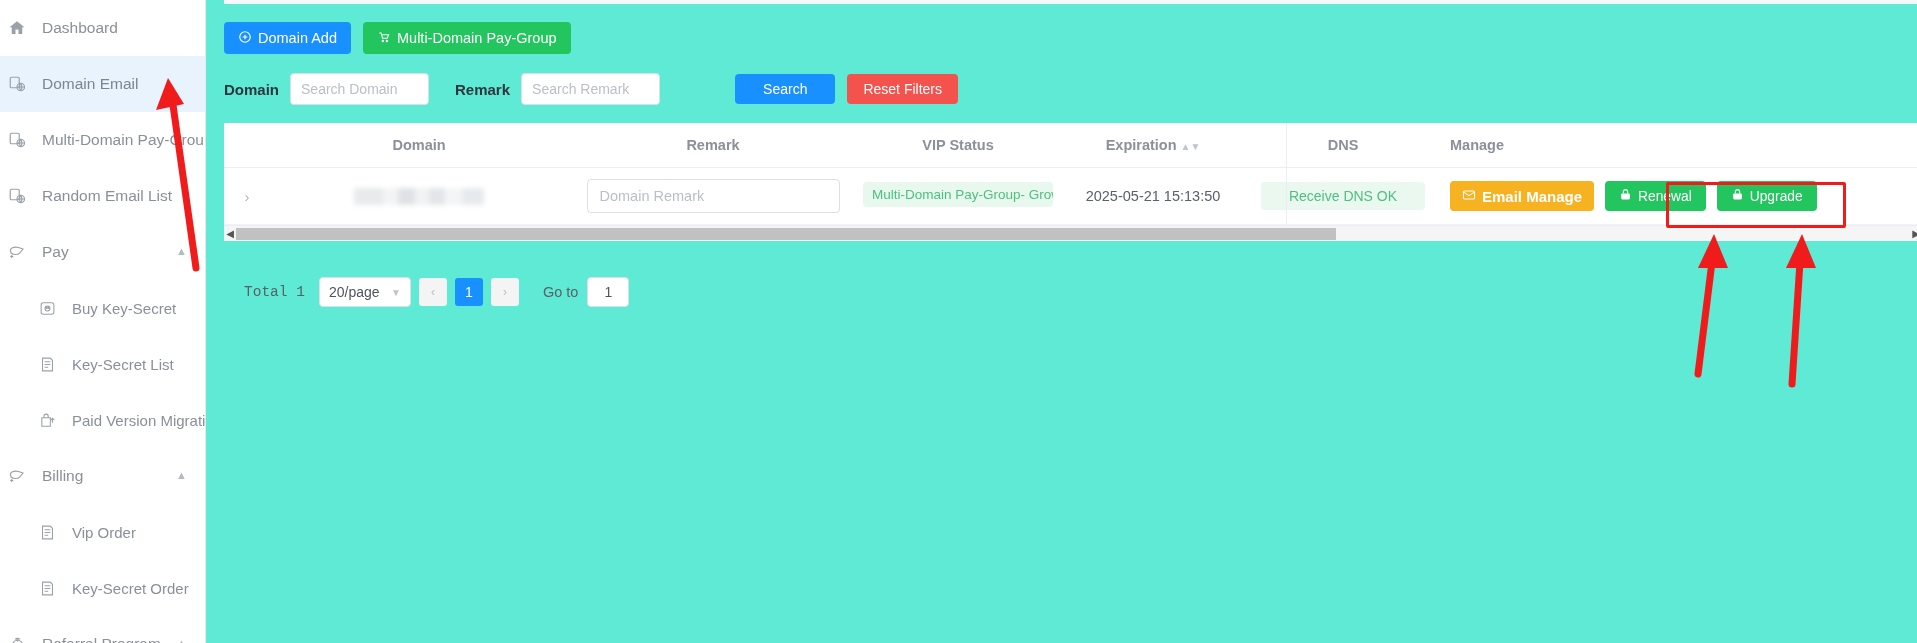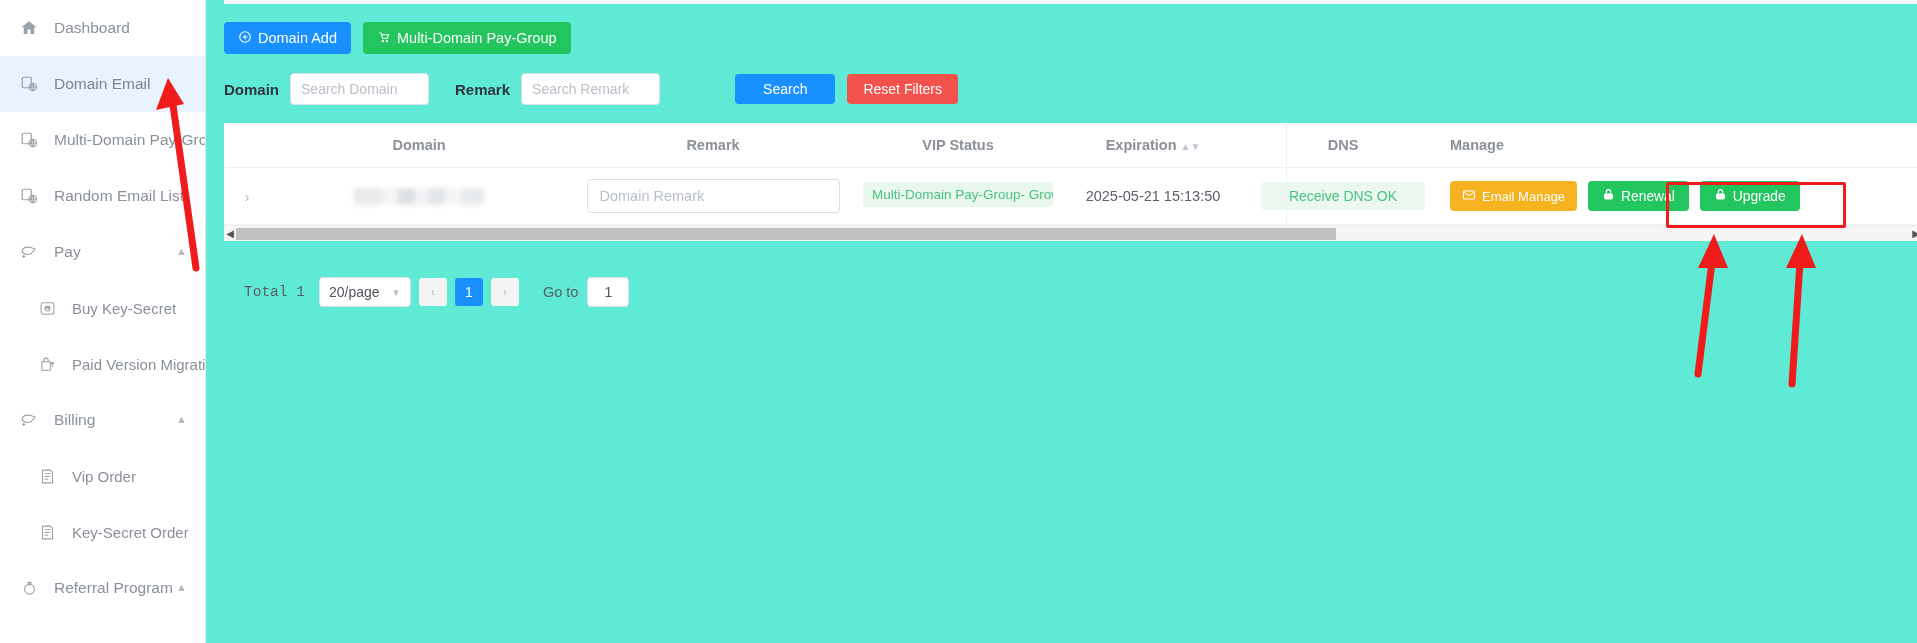--- a/index.html
+++ b/index.html
@@ -18,21 +18,21 @@
     width: 206px; height: 643px;
     background: #ffffff;
     border-right: 1px solid #e6e8eb;
     flex: 0 0 206px;
     position: relative;
     overflow: hidden;
   }
   .nav-item {
     height: 56px;
     display: flex; align-items: center;
-    padding-left: 20px;
+    padding-left: 8px;
     color: #8a9099;
     font-size: 15.5px;
     white-space: nowrap;
     cursor: pointer;
   }
   .nav-item.active { background: #e8f3fe; color: #7d858e; }
   .nav-item.sub { padding-left: 38px; font-size: 15px; }
   .nav-ico {
     width: 18px; height: 18px;
     margin-right: 16px;
@@ -152,21 +152,21 @@
   }
   .tag-dns {
     display:inline-block;
     background:#eaf8f0; color:#4cc17f;
     border-radius:4px; font-size:14px;
     padding: 6px 28px; white-space:nowrap;
   }
   .sort-ico { display:inline-block; margin-left:4px; color:#c0c4cc; font-size:10px; line-height:1; }
 
   
-  .btn-email { background:#f6b221; height:30px; padding:0 12px; font-size:13px; }
+  .btn-email { background:#f6b221; height:30px; padding:0 12px; font-size:15px;font-weight:bold; }
   .btn-renew { background:#22c55e; height:30px; padding:0 14px; font-size:13.8px; }
   .btn-upg   { background:#22c55e; height:30px; padding:0 14px; font-size:13.8px; }
 
   .manage-cell { display:flex; align-items:center; gap:11px; }
 
   
   .fixed-edge {
     position:absolute; left:1062px; top:0; width:1px; height: 108px;
     background:#ebeef5;
   }
@@ -298,20 +298,29 @@
         <svg width="17" height="17" viewBox="0 0 24 24" fill="none" stroke="currentColor" stroke-width="1.5">
             <rect x="3" y="4" width="18" height="16" rx="3"></rect>
             <circle cx="12" cy="12" r="3.5"></circle>
             <circle cx="10.7" cy="11" r="0.9" fill="currentColor"></circle>
             <circle cx="13.3" cy="11" r="0.9" fill="currentColor"></circle>
           </svg>
       </span>
       <span class="nav-label">Buy Key-Secret</span>
     </div>
 
+    <div class="nav-item sub">
+      <span class="nav-ico">
+        <svg width="17" height="17" viewBox="0 0 24 24" fill="none" stroke="currentColor" stroke-width="1.5">
+            <path d="M5 3h11l3 3v15H5z"></path>
+            <path d="M8 8h8M8 12h8M8 16h5"></path>
+          </svg>
+      </span>
+      <span class="nav-label">Key-Secret List</span>
+    </div>
 
     <div class="nav-item sub">
       <span class="nav-ico">
         <svg width="17" height="17" viewBox="0 0 24 24" fill="none" stroke="currentColor" stroke-width="1.5">
             <path d="M4 8h12v12H4z"></path>
             <path d="M7 8V6a3 3 0 0 1 6 0v2"></path>
             <path d="M19 15v-6M16.5 11.5 19 9l2.5 2.5"></path>
           </svg>
       </span>
       <span class="nav-label">Paid Version Migration</span>

